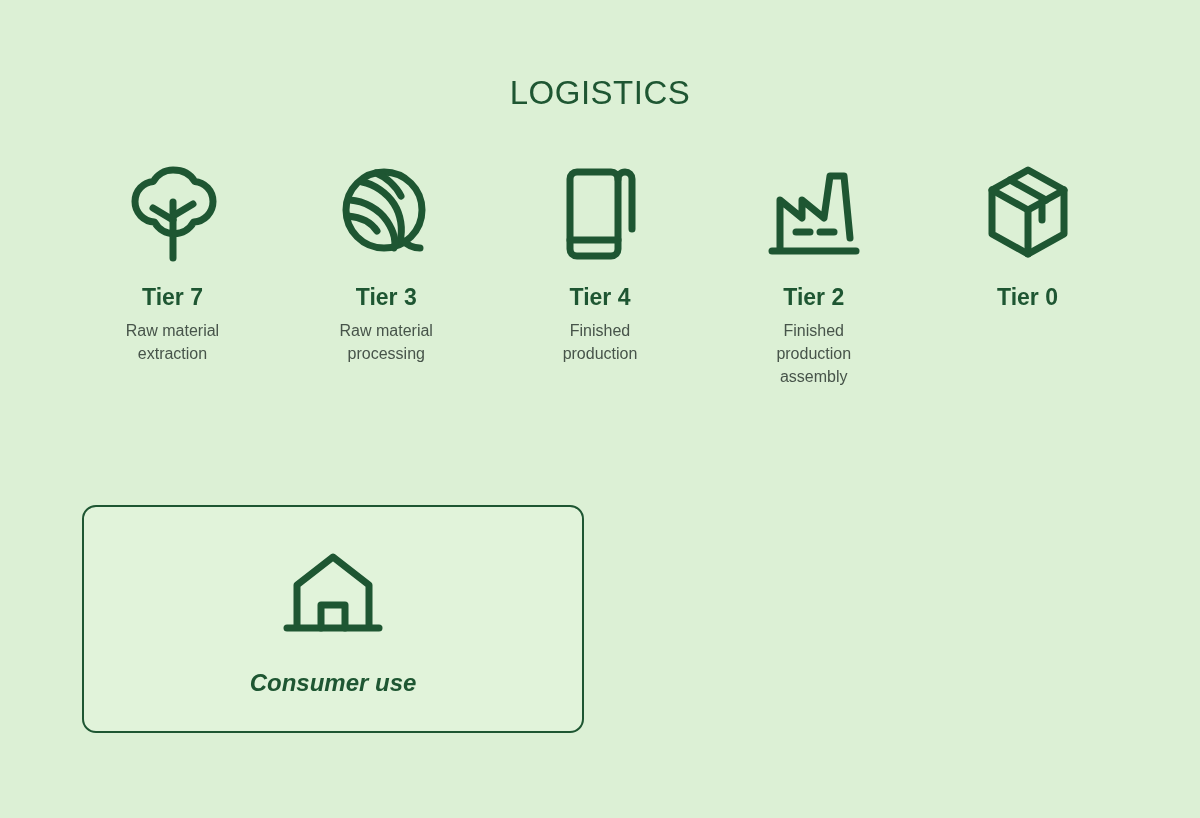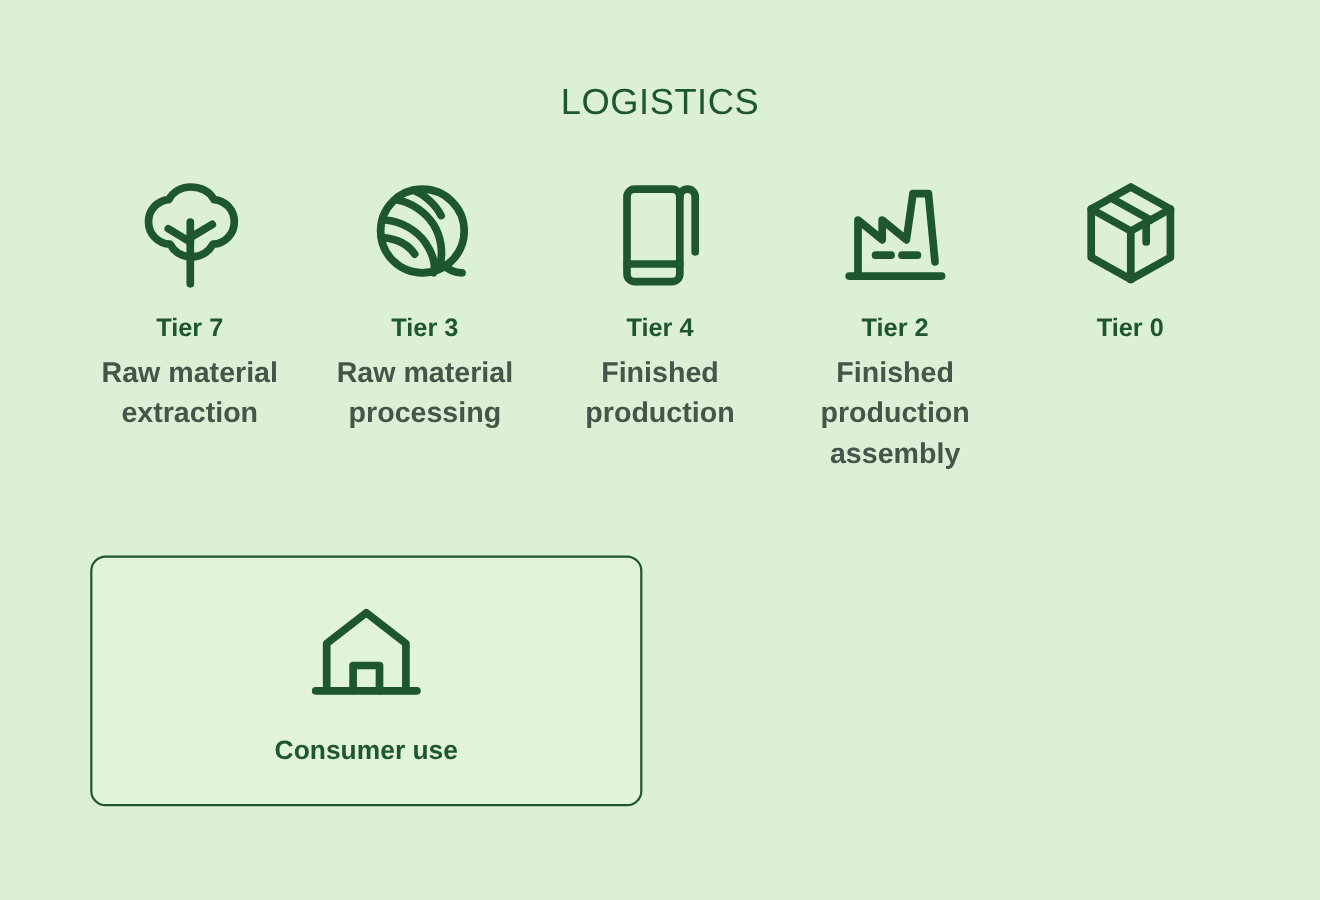--- a/index.html
+++ b/index.html
@@ -62,36 +62,37 @@
   .tier-title {
     margin-top: 17px;
     font-size: 23px;
     font-weight: bold;
     color: #1e5632;
     line-height: 1.1;
     text-align: center;
   }
   .tier-desc {
     margin-top: 10px;
-    font-size: 26px;
-    font-weight: bold;
+    font-size: 16px;
+    font-weight: normal;
     color: #47544a;
     line-height: 1.42;
     text-align: center;
     white-space: pre-line;
   }
 
   
   .cards {
     position: absolute;
     top: 505px;
     left: 82px;
     width: 1036px;
     display: flex;
     justify-content: space-between;
+    font-style: italic;
   }
   .card {
     width: 502px;
     height: 228px;
     box-sizing: border-box;
     border: 2.5px solid #1e5632;
     border-radius: 14px;
     background: #e1f3da;
     display: flex;
     flex-direction: column;

